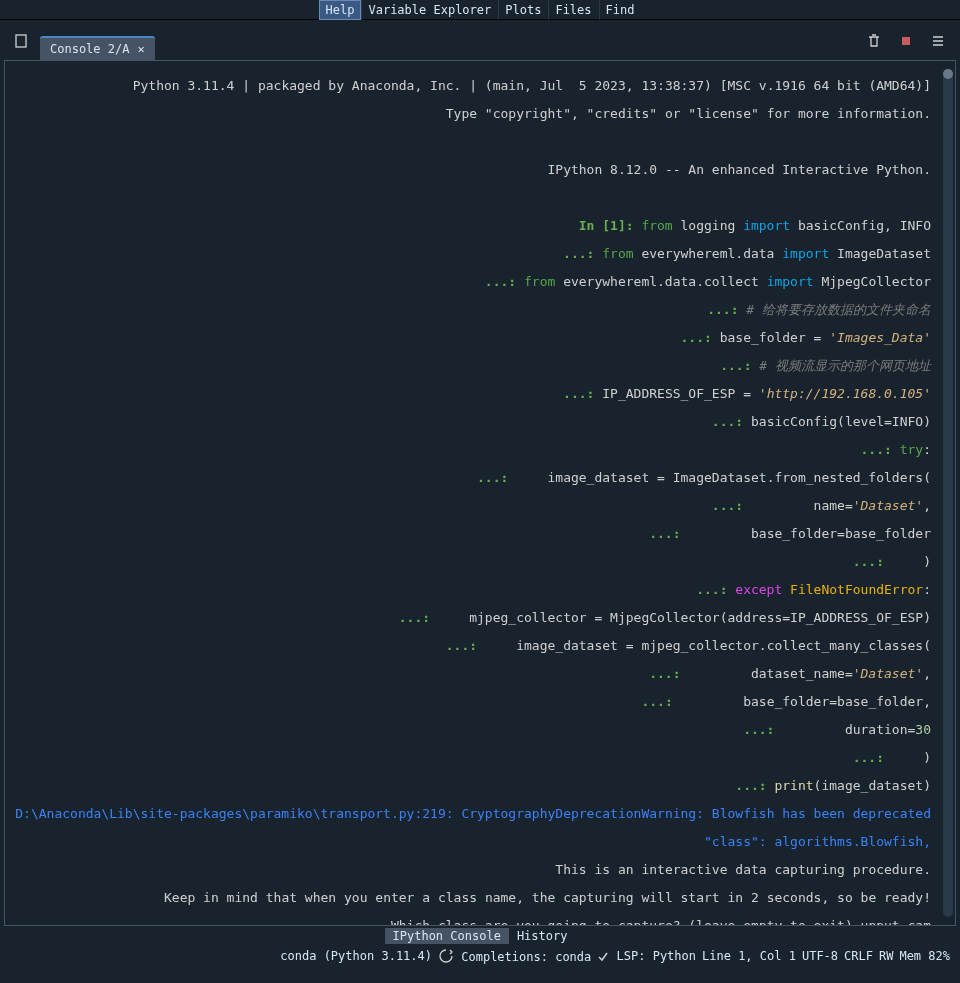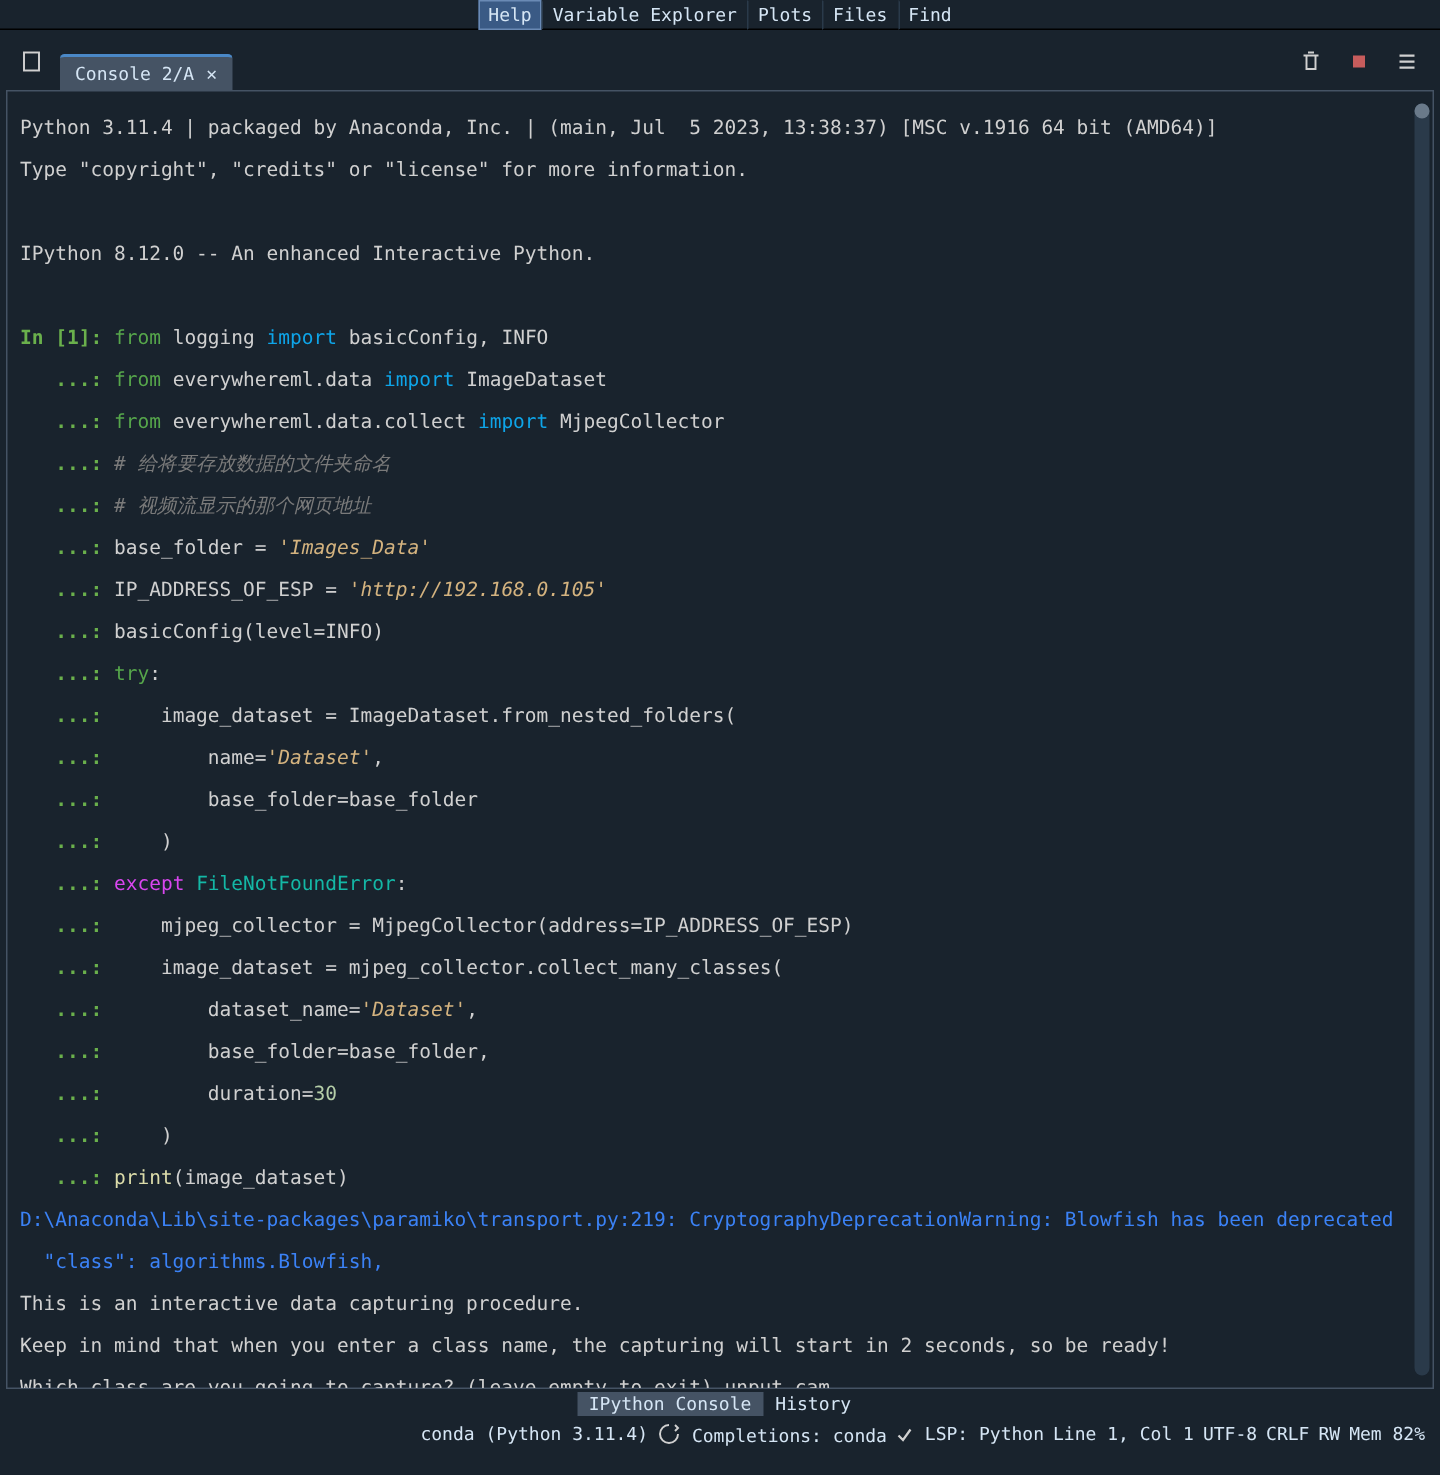--- a/index.html
+++ b/index.html
@@ -65,20 +65,21 @@
 }
 .console {
   padding: 4px 8px;
   font-size: 13px;
   line-height: 14px;
   white-space: pre;
   overflow-x: hidden;
   overflow-y: auto;
   height: 100%;
   width: calc(100% - 16px);
+  text-align: right;
 }
 .scrollbar-track {
   position: absolute; right: 2px; top: 8px; bottom: 8px;
   width: 10px; background: #2a3a4a;
   border-radius: 5px;
 }
 .scrollbar-thumb-top {
   position: absolute; top: 0; left: 0; width: 100%;
   height: 10px; background: #6a7a8a;
   border-radius: 5px;
@@ -108,21 +109,21 @@
 .c-imp { color: #0ea5e9; }
 .c-str { color: #d4b37f; font-style: italic; }
 .c-num { color: #b5cea8; }
 .c-fn { color: #dcdcaa; }
 .c-prompt-in { color: #6ab04c; font-weight: bold; }
 .c-prompt-cont { color: #6ab04c; font-weight: bold; }
 .c-err { color: #3b82f6; }
 .c-id { color: #d0d0d0; }
 .c-try { color: #56a64b; }
 .c-exc { color: #d946ef; }
-.c-cls { color: #14b8a6; }
+.c-cls { color: #eab308; }
 .ln { display: block; }
 svg.icon { width: 16px; height: 16px; }
 </style>
 </head>
 <body>
 
 <div class="top-menu">
   <div class="menu-item active">Help</div>
   <div class="menu-item">Variable Explorer</div>
   <div class="menu-item">Plots</div>
@@ -162,22 +163,22 @@
 <div class="console">
 <span class="ln">Python 3.11.4 | packaged by Anaconda, Inc. | (main, Jul  5 2023, 13:38:37) [MSC v.1916 64 bit (AMD64)]</span>
 <span class="ln">Type "copyright", "credits" or "license" for more information.</span>
 <span class="ln"> </span>
 <span class="ln">IPython 8.12.0 -- An enhanced Interactive Python.</span>
 <span class="ln"> </span>
 <span class="ln"><span class="c-prompt-in">In [1]:</span> <span class="c-kw">from</span> <span class="c-id">logging</span> <span class="c-imp">import</span> <span class="c-id">basicConfig, INFO</span></span>
 <span class="ln"><span class="c-prompt-cont">   ...:</span> <span class="c-kw">from</span> <span class="c-id">everywhereml.data</span> <span class="c-imp">import</span> <span class="c-id">ImageDataset</span></span>
 <span class="ln"><span class="c-prompt-cont">   ...:</span> <span class="c-kw">from</span> <span class="c-id">everywhereml.data.collect</span> <span class="c-imp">import</span> <span class="c-id">MjpegCollector</span></span>
 <span class="ln"><span class="c-prompt-cont">   ...:</span> <span class="c-cmt"># 给将要存放数据的文件夹命名</span></span>
+<span class="ln"><span class="c-prompt-cont">   ...:</span> <span class="c-id">base_folder = </span><span class="c-str">'Images_Data'</span></span>
 <span class="ln"><span class="c-prompt-cont">   ...:</span> <span class="c-cmt"># 视频流显示的那个网页地址</span></span>
-<span class="ln"><span class="c-prompt-cont">   ...:</span> <span class="c-id">base_folder = </span><span class="c-str">'Images_Data'</span></span>
 <span class="ln"><span class="c-prompt-cont">   ...:</span> <span class="c-id">IP_ADDRESS_OF_ESP = </span><span class="c-str">'http://192.168.0.105'</span></span>
 <span class="ln"><span class="c-prompt-cont">   ...:</span> <span class="c-id">basicConfig(level=INFO)</span></span>
 <span class="ln"><span class="c-prompt-cont">   ...:</span> <span class="c-try">try</span><span class="c-id">:</span></span>
 <span class="ln"><span class="c-prompt-cont">   ...:</span> <span class="c-id">    image_dataset = ImageDataset.from_nested_folders(</span></span>
 <span class="ln"><span class="c-prompt-cont">   ...:</span> <span class="c-id">        name=</span><span class="c-str">'Dataset'</span><span class="c-id">,</span></span>
 <span class="ln"><span class="c-prompt-cont">   ...:</span> <span class="c-id">        base_folder=base_folder</span></span>
 <span class="ln"><span class="c-prompt-cont">   ...:</span> <span class="c-id">    )</span></span>
 <span class="ln"><span class="c-prompt-cont">   ...:</span> <span class="c-exc">except</span> <span class="c-cls">FileNotFoundError</span><span class="c-id">:</span></span>
 <span class="ln"><span class="c-prompt-cont">   ...:</span> <span class="c-id">    mjpeg_collector = MjpegCollector(address=IP_ADDRESS_OF_ESP)</span></span>
 <span class="ln"><span class="c-prompt-cont">   ...:</span> <span class="c-id">    image_dataset = mjpeg_collector.collect_many_classes(</span></span>

